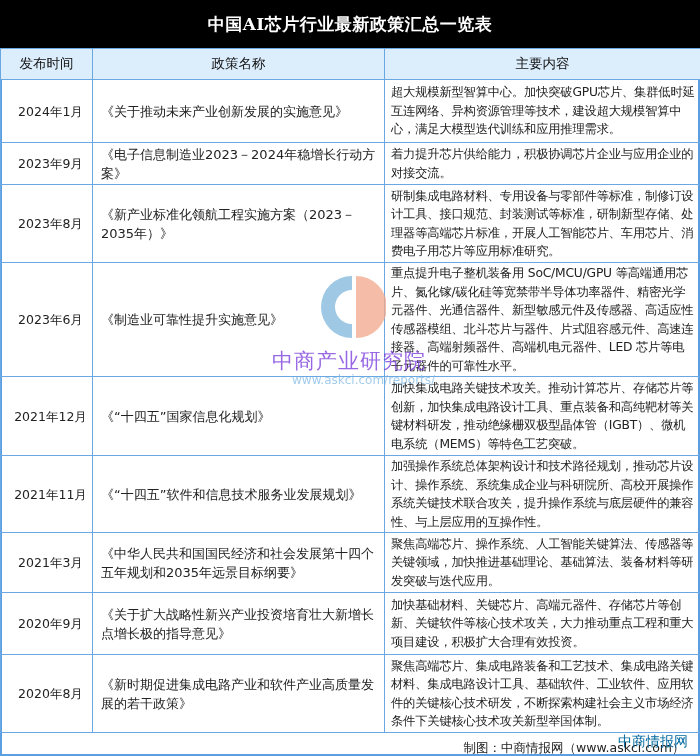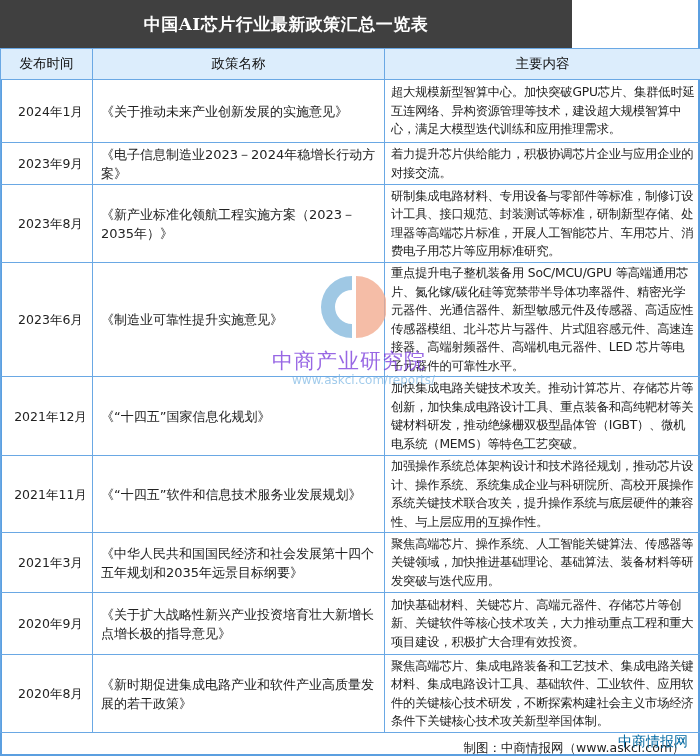--- a/index.html
+++ b/index.html
@@ -1,19 +1,19 @@
 <!DOCTYPE html>
 <html><head>
 <meta charset="utf-8">
 <style>
   * { box-sizing: border-box; margin: 0; padding: 0; }
   html, body { width: 700px; height: 756px; background: #ffffff; overflow: hidden; }
   body { font-family: "DejaVu Sans", "Liberation Sans", sans-serif; color: #222; position: relative; }
   .wrap { position: absolute; left: 0; top: 0; width: 700px; height: 756px; border-left: 2px solid #5b9fe0; border-right: 2px solid #5b9fe0; border-bottom: 2px solid #5b9fe0; }
-  .title { position: absolute; left: 0; top: 0; width: 572px; height: 48px; background: #404040; color: #fff; font-family: "DejaVu Serif", "Liberation Serif", serif; font-size: 17px; font-weight: bold; display: flex; align-items: center; justify-content: center; letter-spacing: 0.5px; }
+  .title { position: absolute; left: 0; top: 0; width: 700px; height: 48px; background: #000000; color: #fff; font-family: "DejaVu Serif", "Liberation Serif", serif; font-size: 17px; font-weight: bold; display: flex; align-items: center; justify-content: center; letter-spacing: 0.5px; }
   table { position: absolute; left: 0; top: 48px; width: 700px; border-collapse: collapse; table-layout: fixed; }
   td, th { border: 1px solid #6aa8e4; vertical-align: middle; }
   th { background: #dcedfc; height: 31px; font-size: 13.5px; font-weight: normal; color: #111; text-align: center; }
   td { font-size: 12.5px; line-height: 19px; padding-left: 8px; }
   td.date { text-align: center; font-size: 12.5px; color: #222; }
   td.name { text-align: left; padding: 0 8px; font-size: 13px; line-height: 19px; }
   td.content { text-align: left; padding: 1px 4px 1px 6px; font-size: 12.3px; line-height: 18.5px; letter-spacing: -0.2px; margin-top: 34px; }
   .footer td { border-left: none; border-right: none; height: 29px; text-align: right; padding-right: 16px; font-size: 12.5px; }
   .wm { position: absolute; left: 316px; top: 272px; width: 70px; height: 70px; pointer-events: none; opacity: 0.75; }
   .wm-text { position: absolute; left: 272px; top: 347px; font-size: 21px; color: #6d28d9; opacity: 0.7; letter-spacing: 1px; pointer-events: none; white-space: nowrap; }

